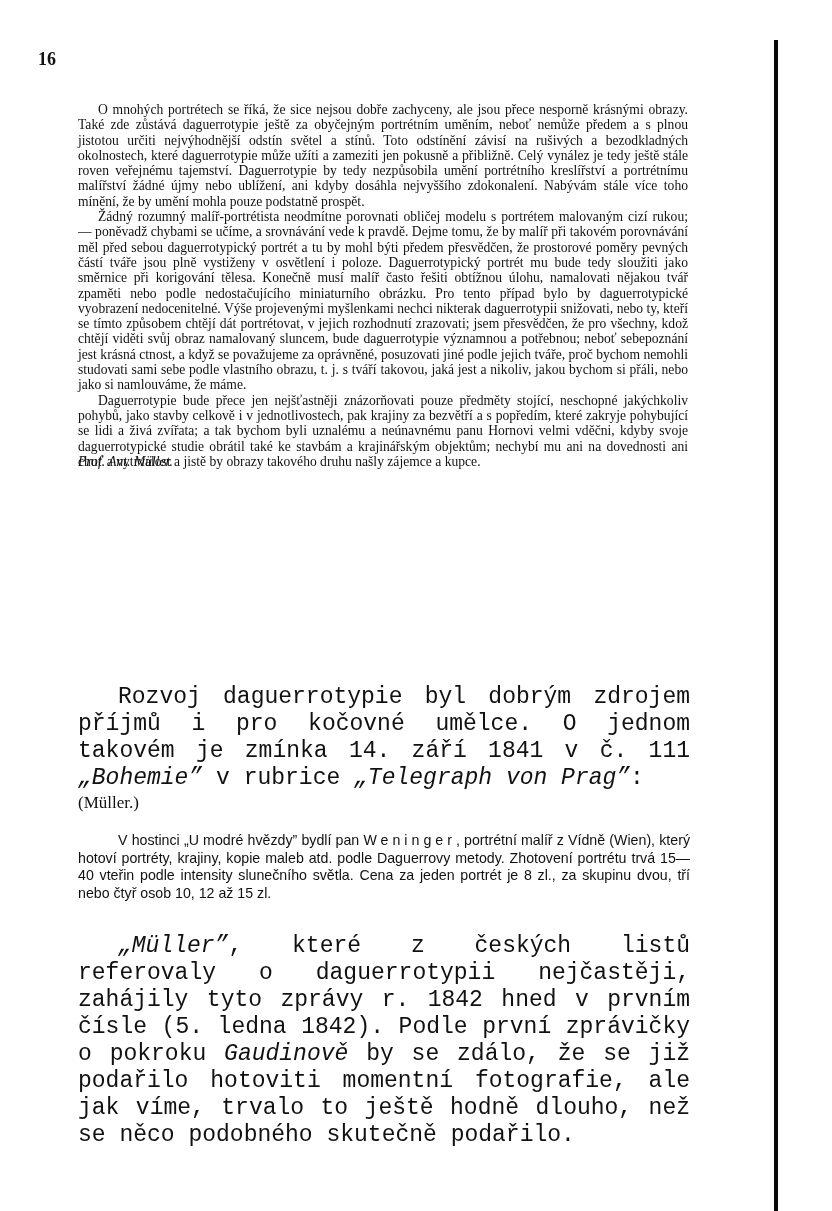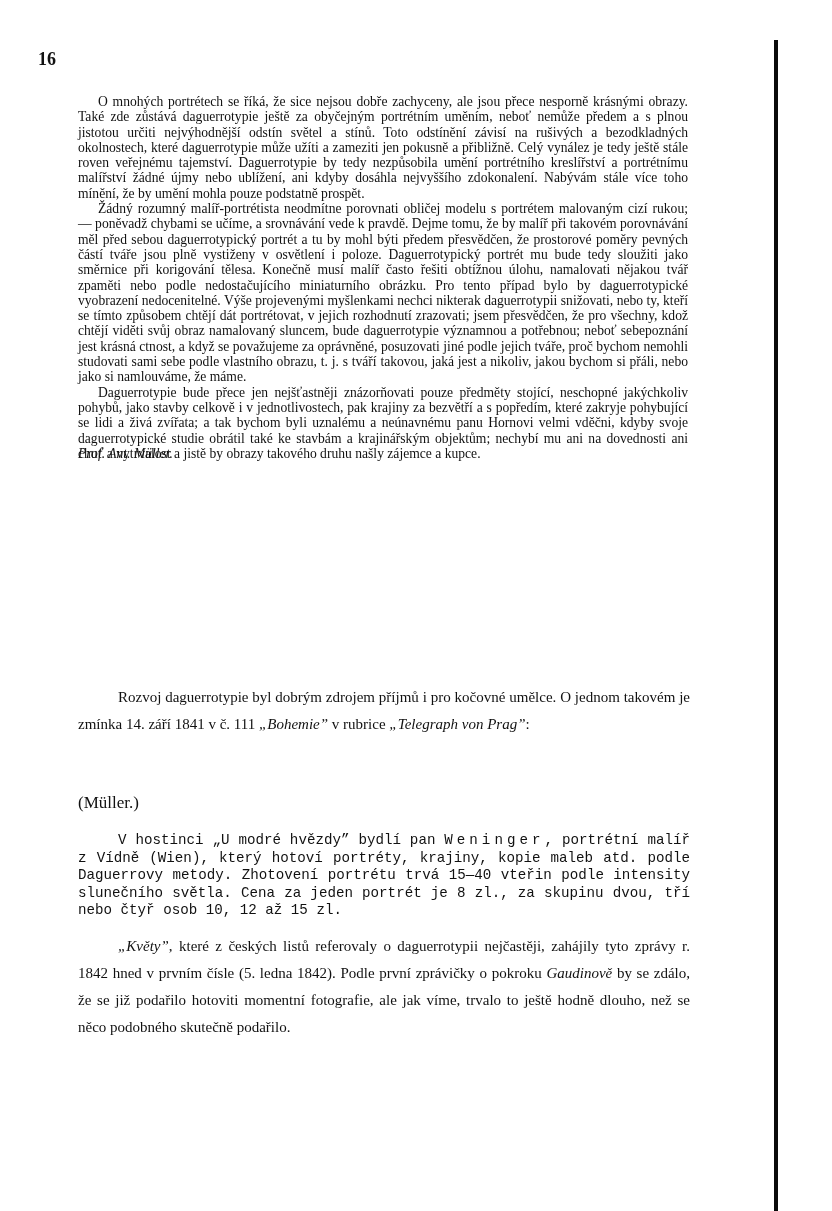--- a/index.html
+++ b/index.html
@@ -2,33 +2,33 @@
 <html><head>
 <meta charset="utf-8">
 <style>
   html, body { margin: 0; padding: 0; background: #ffffff; }
   body { width: 832px; height: 1211px; position: relative; overflow: hidden;
          font-family: "DejaVu Serif", "Liberation Serif", serif; color: #111; }
   .page-number { position: absolute; left: 38px; top: 49px; font-size: 18px;
                  font-family: "Liberation Serif", serif; font-weight: bold; }
   .gutter-line { position: absolute; left: 774px; top: 40px; width: 4px; height: 1171px;
                  background: #0a0a0a; }
-  .quote { position: absolute; left: 78px; top: 94px; width: 610px;
+  .quote { position: absolute; left: 78px; top: 102px; width: 610px;
            font-family: "Liberation Serif", serif; font-size: 13.6px; line-height: 15.3px;
            text-align: justify; }
   .quote p { margin: 0; text-indent: 20px; }
   .signature { text-align: left; font-style: italic; margin-top: -15px; }
   .body-para { position: absolute; left: 78px; width: 612px;
-               font-family: Liberation Serif, serif; font-size: 15px; line-height: 27px;
+               font-family: Liberation Mono, monospace; font-size: 23px; line-height: 27px;
                text-align: justify; }
   .body-para p { margin: 0; text-indent: 40px; }
   .translate-label { position: absolute; left: 78px; top: 793px;
                      font-family: "Liberation Serif", serif; font-size: 17px; }
   .translation { position: absolute; left: 78px; top: 832px; width: 612px;
-                 font-family: Liberation Mono, monospace; font-size: 14.2px; line-height: 17.5px;
+                 font-family: Liberation Sans, sans-serif; font-size: 14.2px; line-height: 17.5px;
                  text-align: justify; }
   .translation p { margin: 0; text-indent: 40px; }
   .spaced { letter-spacing: 4px; }
   i { font-style: italic; }
 </style>
 </head>
 <body>
 
 <div class="page-number">16</div>
 
@@ -45,14 +45,14 @@
   <p><span>Rozvoj daguerrotypie byl dobrým zdrojem příjmů i pro kočovné umělce. O jednom takovém je zmínka 14. září 1841 v č. 111 </span><i>„Bohemie”</i><span> v rubrice </span><i>„Telegraph von Prag”</i><span>:</span></p>
 </div>
 
 <div class="translate-label">(Müller.)</div>
 
 <div class="translation">
   <p><span>V hostinci „U modré hvězdy” bydlí pan </span><span class="spaced">Weninger</span><span>, portrétní malíř z Vídně (Wien), který hotoví portréty, krajiny, kopie maleb atd. podle Daguerrovy metody. Zhotovení portrétu trvá 15—40 vteřin podle intensity slunečního světla. Cena za jeden portrét je 8 zl., za skupinu dvou, tří nebo čtyř osob 10, 12 až 15 zl.</span></p>
 </div>
 
 <div class="body-para" style="top:933px;">
-  <p><i>„Květy”</i><span>, které z českých listů referovaly o daguerrotypii nejčastěji, zahájily tyto zprávy r. 1842 hned v prvním čísle (5. ledna 1842). Podle první zprávičky o pokroku </span><i>Gaudinově</i><span> by se zdálo, že se již podařilo hotoviti momentní fotografie, ale jak víme, trvalo to ještě hodně dlouho, než se něco podobného skutečně podařilo.</span></p>
+  <p><i>„Müller”</i><span>, které z českých listů referovaly o daguerrotypii nejčastěji, zahájily tyto zprávy r. 1842 hned v prvním čísle (5. ledna 1842). Podle první zprávičky o pokroku </span><i>Gaudinově</i><span> by se zdálo, že se již podařilo hotoviti momentní fotografie, ale jak víme, trvalo to ještě hodně dlouho, než se něco podobného skutečně podařilo.</span></p>
 </div>
 
 </body></html>

